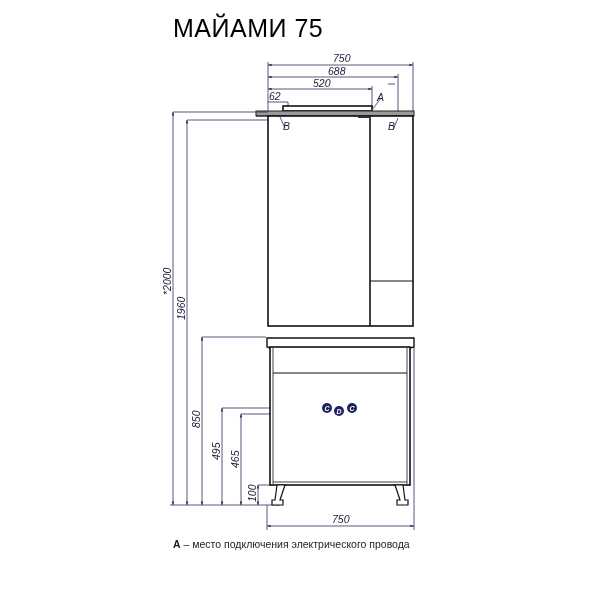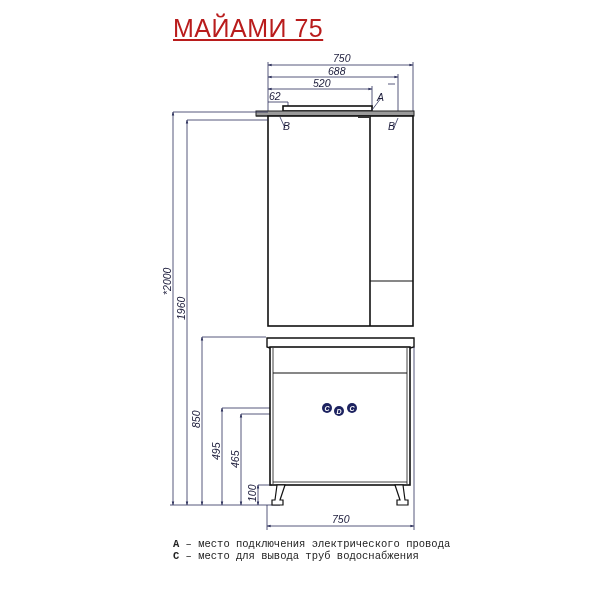--- a/index.html
+++ b/index.html
@@ -1,20 +1,20 @@
 <!DOCTYPE html>
 <html><head>
 <meta charset="utf-8">
 <style>
   html, body { margin:0; padding:0; background:#ffffff; }
   body { width:608px; height:608px; position:relative; overflow:hidden; font-family:"Liberation Sans", sans-serif; }
-  .title { position:absolute; left:173px; top:14px; font-size:25px; color:#b91c1c; letter-spacing:0.5px; font-family:"Liberation Sans", sans-serif;text-decoration:underline; }
+  .title { position:absolute; left:173px; top:14px; font-size:25px; color:#000000; letter-spacing:0.5px; font-family:"Liberation Sans", sans-serif; }
   svg.drawing { position:absolute; left:0; top:0; }
   .dimtxt { font-family:"Liberation Sans", sans-serif; font-style:italic; font-size:10.5px; fill:#1b1b3a; }
-  .legend { position:absolute; left:173px; top:538px; font-size:10.5px; line-height:12.4px; color:#222; font-family:Liberation Mono, monospace; }
+  .legend { position:absolute; left:173px; top:538px; font-size:10.5px; line-height:12.4px; color:#222; font-family:Liberation Sans, sans-serif; }
   .legend .row { white-space:nowrap; }
   .legend .key { font-weight:bold; }
 </style>
 </head>
 <body>
 
 <div class="title">МАЙАМИ 75</div>
 
 <svg class="drawing" width="608" height="608" viewBox="0 0 608 608" xmlns="http://www.w3.org/2000/svg">
   <defs>
@@ -122,14 +122,13 @@
   <g stroke="#2b2f5a" stroke-width="0.8" fill="none">
     <line x1="267" y1="505" x2="267" y2="530"></line>
     <line x1="414" y1="347" x2="414" y2="530"></line>
     <line x1="267" y1="526" x2="414" y2="526" marker-start="url(#arr)" marker-end="url(#arr)"></line>
   </g>
   <text class="dimtxt" x="332" y="523">750</text>
 </svg>
 
 <div class="legend">
   <div class="row"><span class="key">A</span><span> – место подключения электрического провода</span></div>
-  <div class="row"><span class="key">C</span><span> – место для вывода труб водоснабжения</span></div>
 </div>
 
 </body></html>

